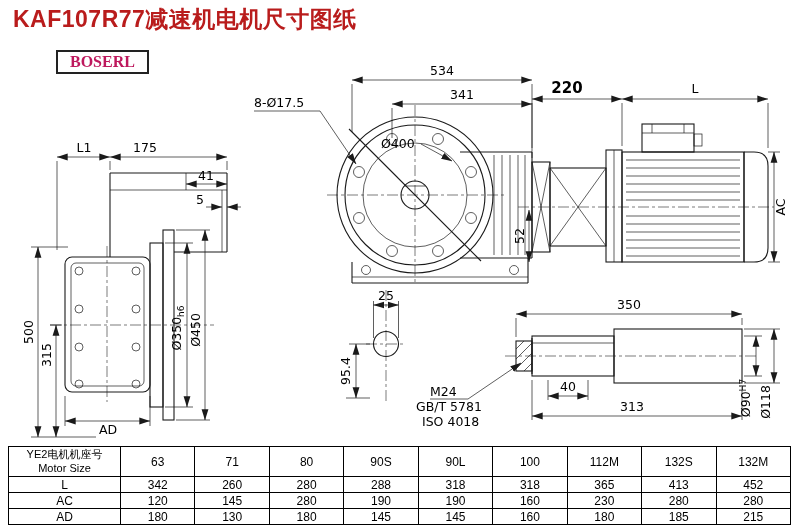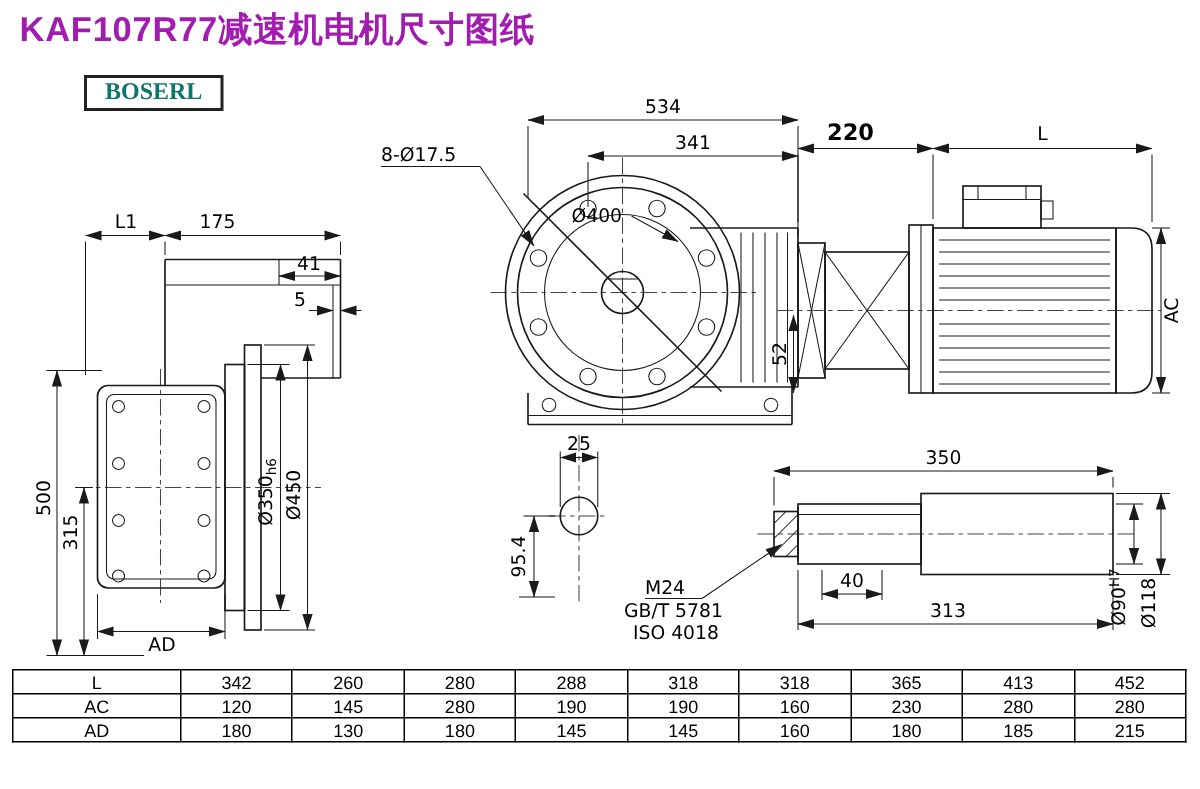--- a/index.html
+++ b/index.html
@@ -1,22 +1,22 @@
 <!DOCTYPE html>
 <html><head>
 <meta charset="utf-8">
 <style>
   *{box-sizing:border-box}
   html,body{margin:0;padding:0}
   body{width:800px;height:526px;background:#fff;position:relative;overflow:hidden;
        font-family:"Liberation Sans",sans-serif;color:#000}
   .title{position:absolute;left:13px;top:4px;font-size:23px;font-weight:bold;
-         color:#a21caf;letter-spacing:.5px;white-space:nowrap}
+         color:#b91c1c;letter-spacing:.5px;white-space:nowrap}
   .logo{position:absolute;left:56px;top:50px;border:2px solid #222;padding:1px 12px;
-        font-family:"Liberation Serif",serif;font-weight:bold;font-size:16px;color:#0f766e}
+        font-family:"Liberation Serif",serif;font-weight:bold;font-size:16px;color:#be185d}
   svg.draw{position:absolute;left:0;top:0}
   .ln{stroke:#1a1a1a;stroke-width:1.1;fill:none}
   .tn{stroke:#1a1a1a;stroke-width:.7;fill:none}
   .cl{stroke:#444;stroke-width:.7;fill:none;stroke-dasharray:11 3 3 3}
   .dt{font-family:"DejaVu Sans",sans-serif;font-size:12.5px;fill:#000}
   .dtb{font-family:"DejaVu Sans",sans-serif;font-size:15px;font-weight:bold;fill:#000}
   .spec{position:absolute;left:8px;top:446px;width:783px;border-collapse:collapse;table-layout:fixed}
   .spec td{border:1px solid #000;text-align:center;vertical-align:middle;
            font-size:12px;padding:0;height:16px;overflow:hidden}
   .spec tr.hdr td{height:30px}
@@ -264,20 +264,35 @@
       <col>
       <col>
       <col>
       <col>
       <col>
       <col>
       <col>
       <col>
   </colgroup>
   <tbody>
+      <tr class="hdr">
+    <td class="hd">
+      <div>YE2电机机座号</div>
+      <div>Motor Size</div>
+    </td>
+    <td>63</td>
+    <td>71</td>
+    <td>80</td>
+    <td>90S</td>
+    <td>90L</td>
+    <td>100</td>
+    <td>112M</td>
+    <td>132S</td>
+    <td>132M</td>
+  </tr>
   <tr>
     <td>L</td>
     <td>342</td>
     <td>260</td>
     <td>280</td>
     <td>288</td>
     <td>318</td>
     <td>318</td>
     <td>365</td>
     <td>413</td>

